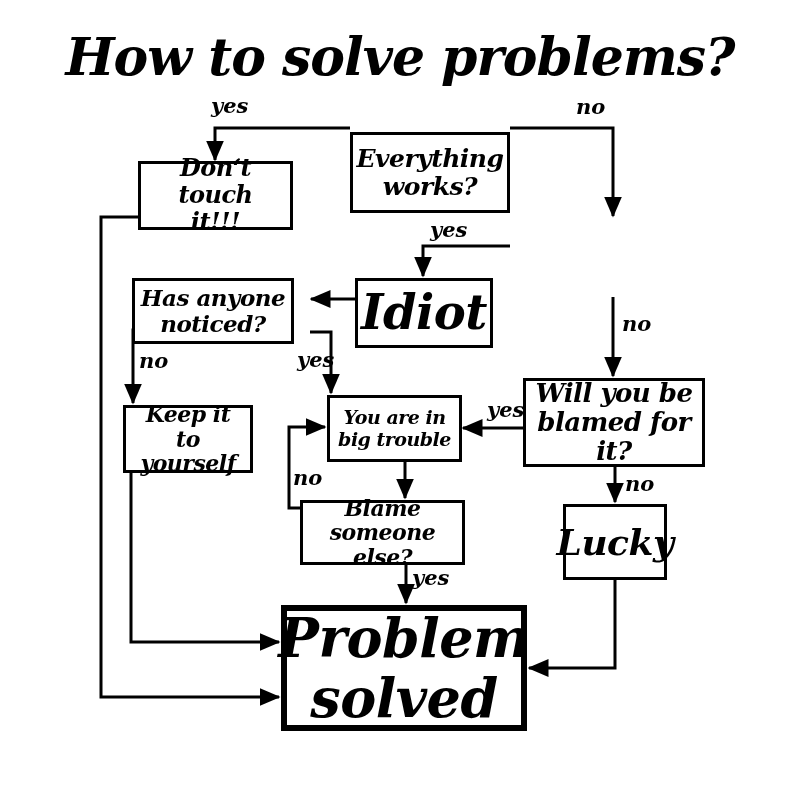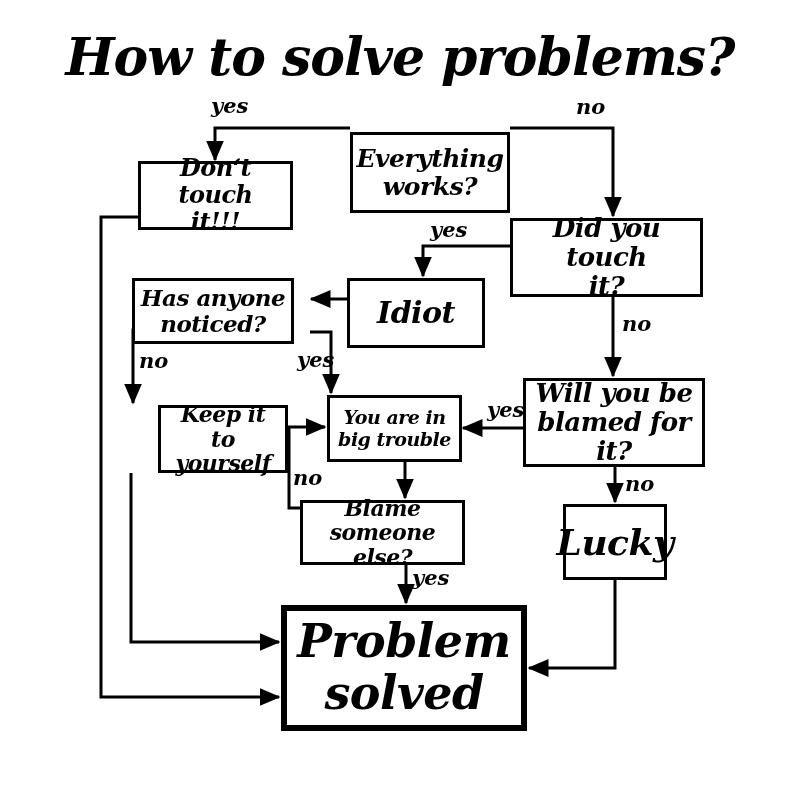--- a/index.html
+++ b/index.html
@@ -56,28 +56,28 @@
     font-style: italic;
     font-size: 21px;
     line-height: 1;
     white-space: nowrap;
   }
 
   
   #n-everything   { left: 350px; top: 132px; width: 160px; height: 81px;  font-size: 25px; }
   #n-dont-touch   { left: 138px; top: 161px; width: 155px; height: 69px;  font-size: 24px; }
   #n-did-touch    { left: 510px; top: 218px; width: 193px; height: 79px;  font-size: 26px; }
-  #n-idiot        { left: 347px; top: 278px; width: 138px; height: 70px;  font-size: 30px; }
+  #n-idiot        { left: 355px; top: 278px; width: 138px; height: 70px;  font-size: 48px; }
   #n-has-anyone   { left: 132px; top: 278px; width: 162px; height: 66px;  font-size: 23px; }
   #n-blamed      { left: 523px; top: 378px; width: 182px; height: 89px;  font-size: 26px; }
-  #n-keep-it      { left: 123px; top: 405px; width: 130px; height: 68px;  font-size: 22px; margin-left: 35px; }
+  #n-keep-it      { left: 123px; top: 405px; width: 130px; height: 68px;  font-size: 22px; }
   #n-big-trouble  { left: 327px; top: 395px; width: 135px; height: 67px;  font-size: 19px; }
   #n-blame-else   { left: 300px; top: 500px; width: 165px; height: 65px;  font-size: 22px; }
   #n-lucky        { left: 563px; top: 504px; width: 104px; height: 76px;  font-size: 36px; }
-  #n-solved       { left: 281px; top: 605px; width: 246px; height: 126px; font-size: 46px; border-width: 6px; }
+  #n-solved       { left: 281px; top: 605px; width: 246px; height: 126px; font-size: 54px; border-width: 6px; }
 
   
   #el-everything-yes { left: 211px; top: 95px;  }
   #el-everything-no  { left: 576px; top: 96px;  }
   #el-touch-yes      { left: 430px; top: 219px; }
   #el-touch-no       { left: 622px; top: 313px; }
   #el-noticed-no     { left: 139px; top: 350px; }
   #el-noticed-yes    { left: 297px; top: 349px; }
   #el-blamed-yes     { left: 487px; top: 399px; }
   #el-blamed-no      { left: 625px; top: 473px; }
@@ -113,22 +113,20 @@
       <polyline points="615,580 615,668 529,668" marker-end="url(#arrow)"></polyline>
       <polyline points="131,473 131,642 279,642" marker-end="url(#arrow)"></polyline>
       <polyline points="138,217 101,217 101,697 279,697" marker-end="url(#arrow)"></polyline>
     </g>
   </svg>
 
   <div class="node" id="n-everything">Everything
 works?</div>
   <div class="node" id="n-dont-touch">Don‘t touch
 it!!!</div>
-  <div class="node" id="n-did-touch">Did you touch
-it?</div>
   <div class="node" id="n-idiot">Idiot</div>
   <div class="node" id="n-has-anyone">Has anyone
 noticed?</div>
   <div class="node" id="n-blamed">Will you be
 blamed for it?</div>
   <div class="node" id="n-keep-it">Keep it
 to yourself</div>
   <div class="node" id="n-big-trouble">You are in
 big trouble</div>
   <div class="node" id="n-lucky">Lucky</div>

